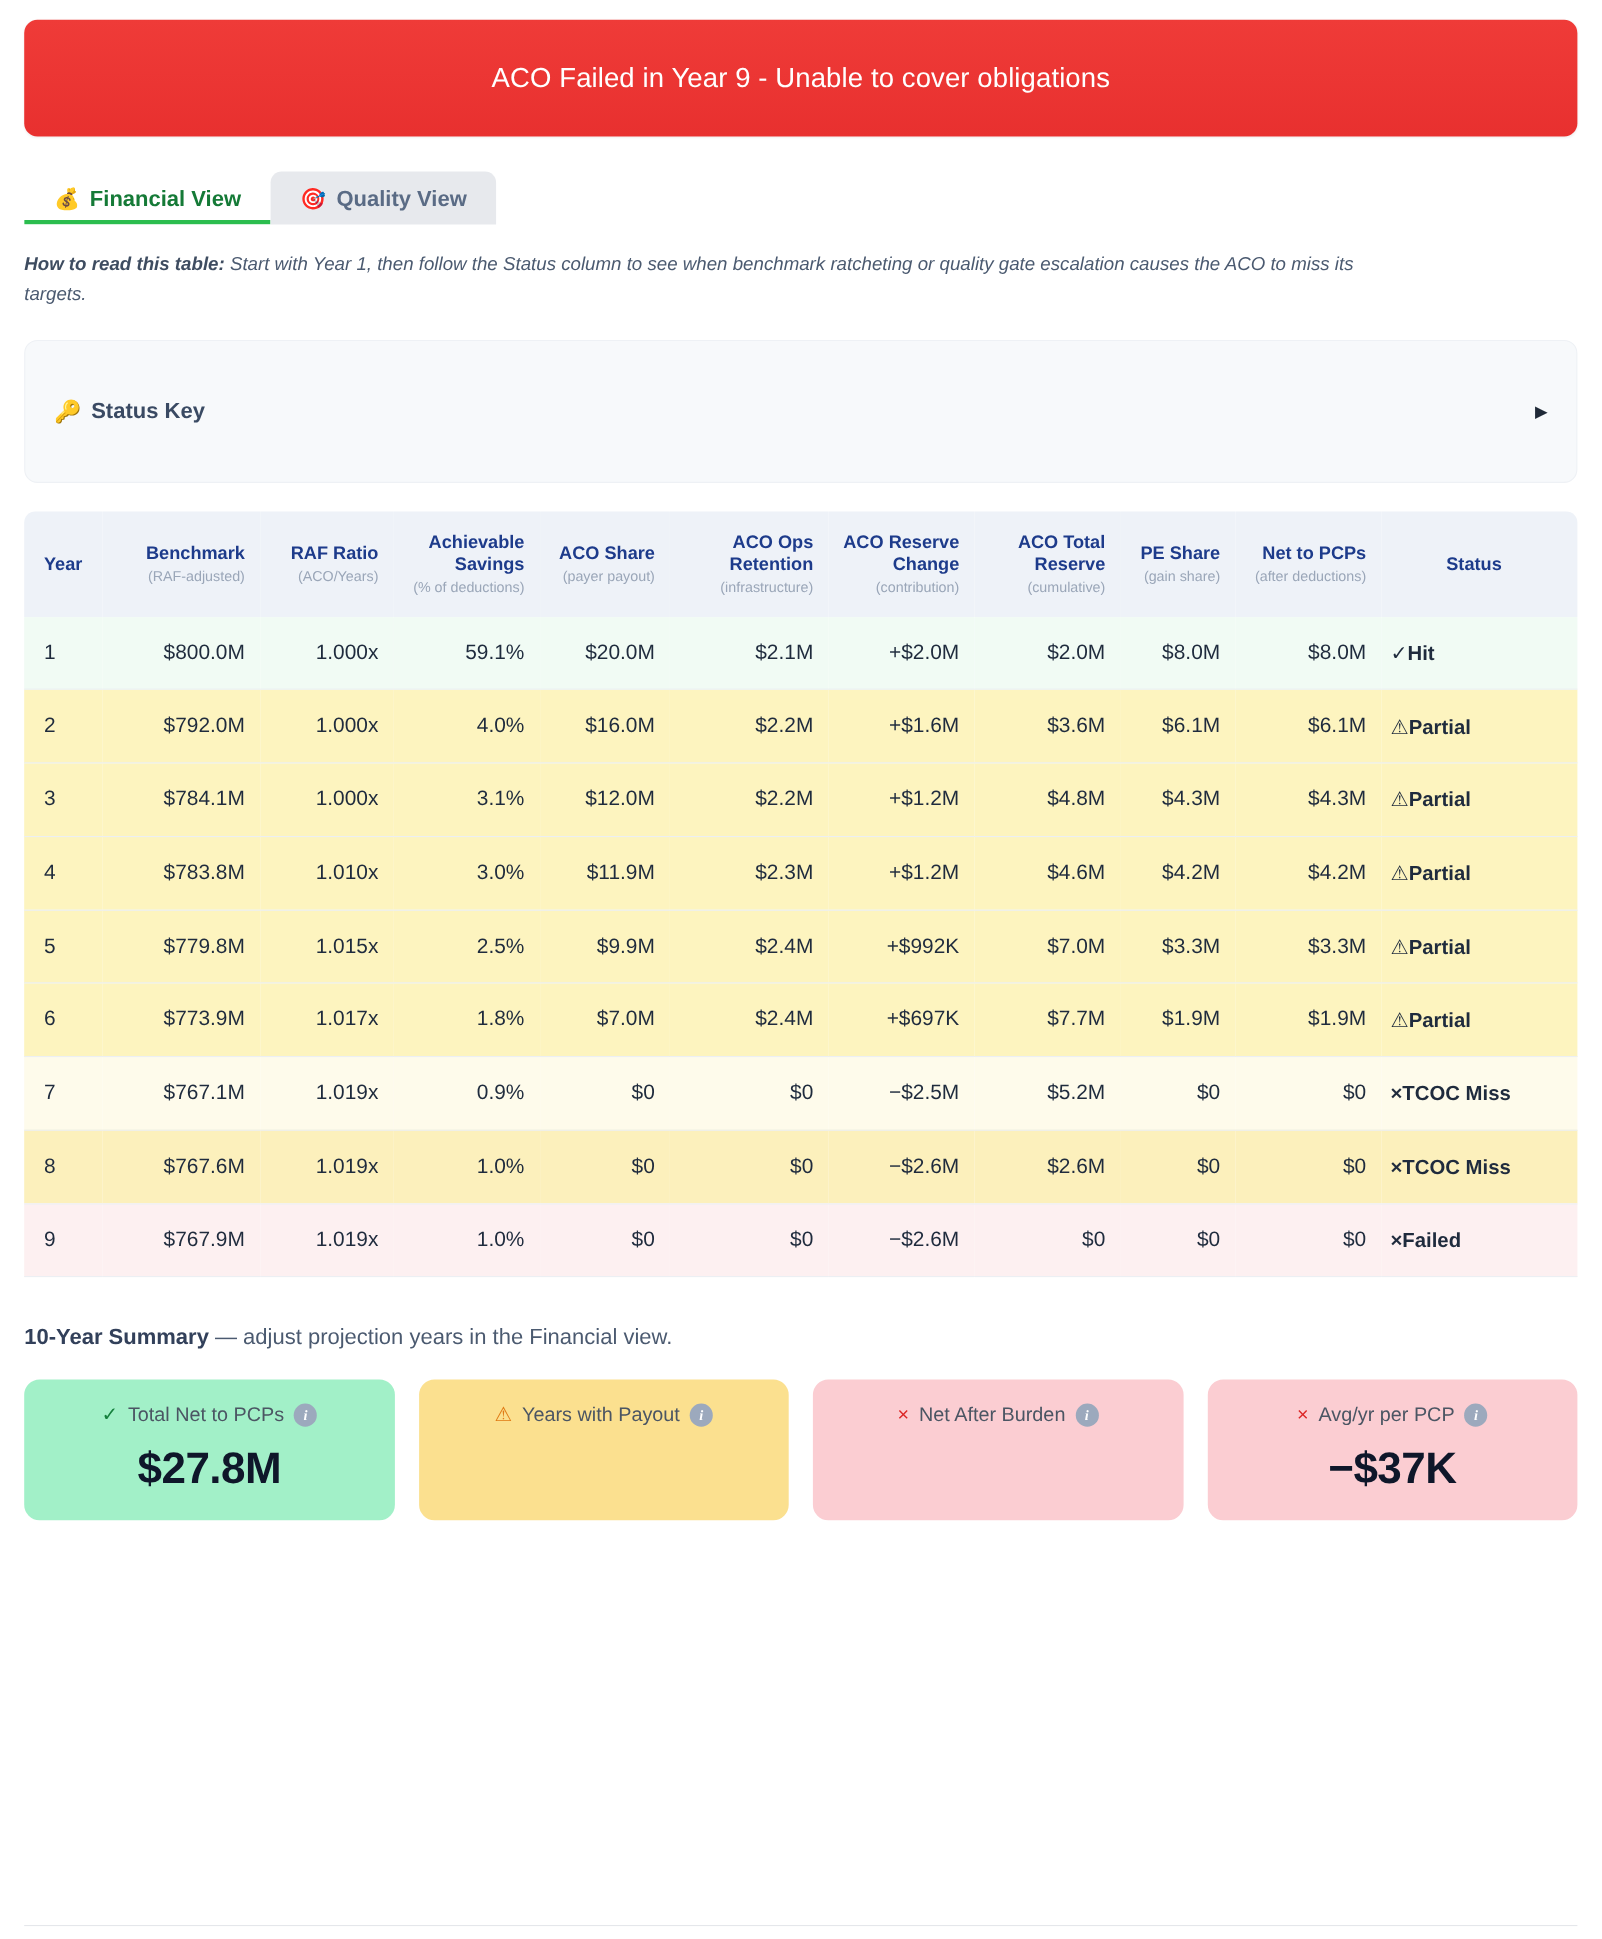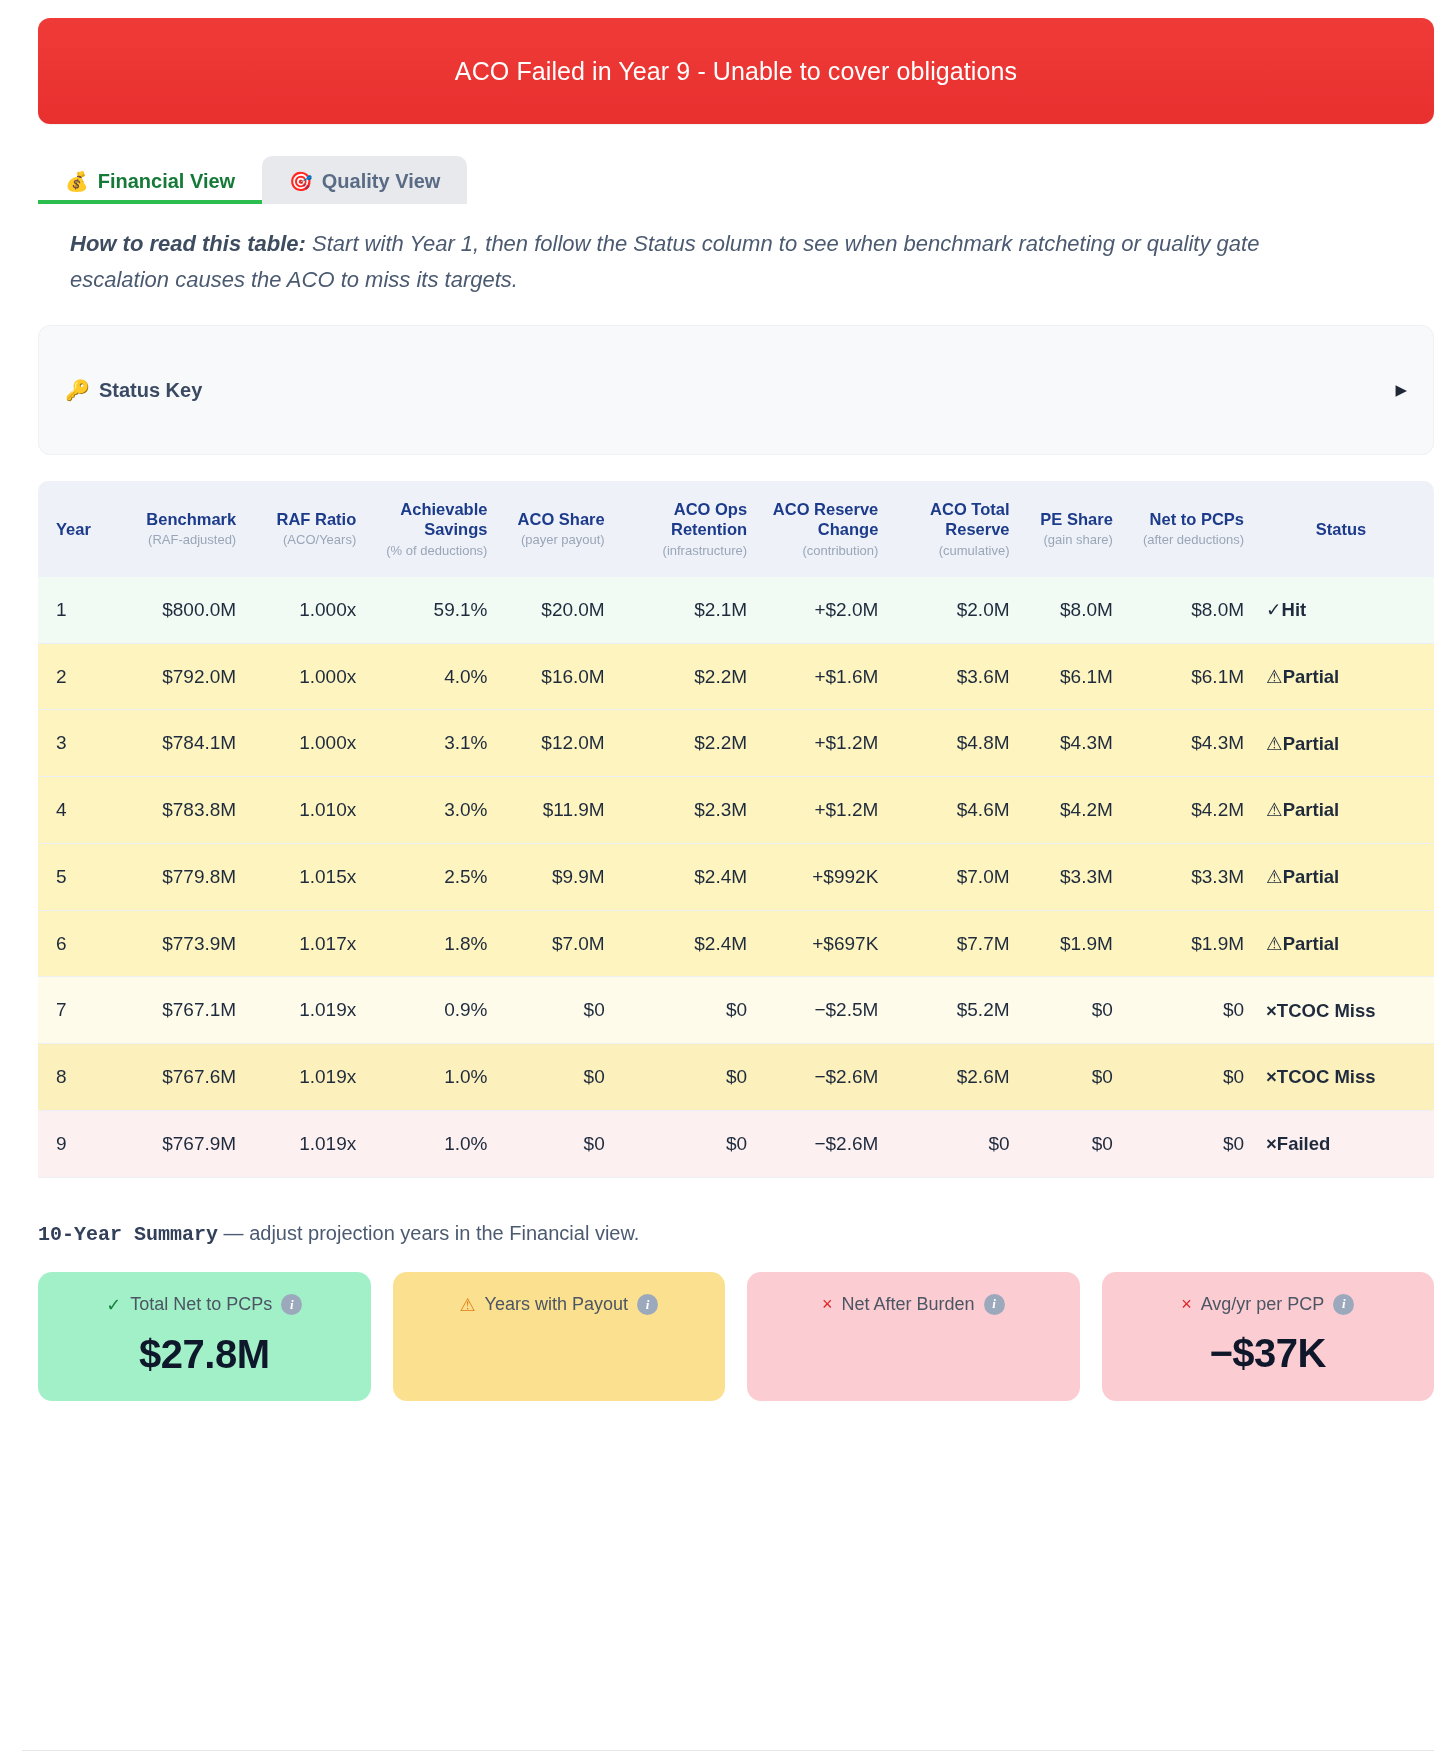--- a/index.html
+++ b/index.html
@@ -4,21 +4,21 @@
 <style>
   * { box-sizing: border-box; }
   html, body {
     margin: 0; padding: 0;
     background: #ffffff;
     font-family: "Liberation Sans", "DejaVu Sans", sans-serif;
   }
   .page {
     width: 1456px;
     min-height: 1763px;
-    padding: 18px 22px 0 38px;
+    padding: 18px 22px 0 22px;
     background: #ffffff;
     position: relative;
   }
 
   
   .alert-banner {
     background: linear-gradient(180deg,#ef3b38 0%, #e8302f 100%);
     color: #ffffff;
     border-radius: 12px;
     height: 106px;
@@ -57,26 +57,25 @@
     padding-bottom: 9px;
   }
   .tab.inactive {
     background: #e7e9ed;
     color: #5a6b85;
   }
 
   
   .howto {
     margin-top: 22px;
-    font-size: 22px;
+    font-size: 17px;
     line-height: 1.62;
     color: #4b5a70;
     font-style: italic;
     max-width: 1250px;
-    margin-left: 32px;
   }
   .howto b { font-weight: bold; color: #3e4c60; font-style: italic; }
 
   
   .status-key {
     margin-top: 28px;
     background: #f7f9fb;
     border: 1px solid #eef1f5;
     border-radius: 12px;
     height: 130px;
@@ -147,21 +146,21 @@
   .st-partial { color: #1f2b3d; }
   .st-miss { color: #c2410c; }
   .st-failed { color: #dc2626; }
 
   
   .summary-title {
     margin-top: 44px;
     font-size: 20px;
     color: #4b5a70;
   }
-  .summary-title b { color: #32405a; font-weight: bold; font-family: Liberation Mono, monospace; }
+  .summary-title b { color: #32405a; font-weight: bold; }
 
   .cards {
     display: grid;
     grid-template-columns: repeat(4, 1fr);
     gap: 22px;
     margin-top: 26px;
     padding-bottom: 40px;
   }
   .card {
     border-radius: 14px;

